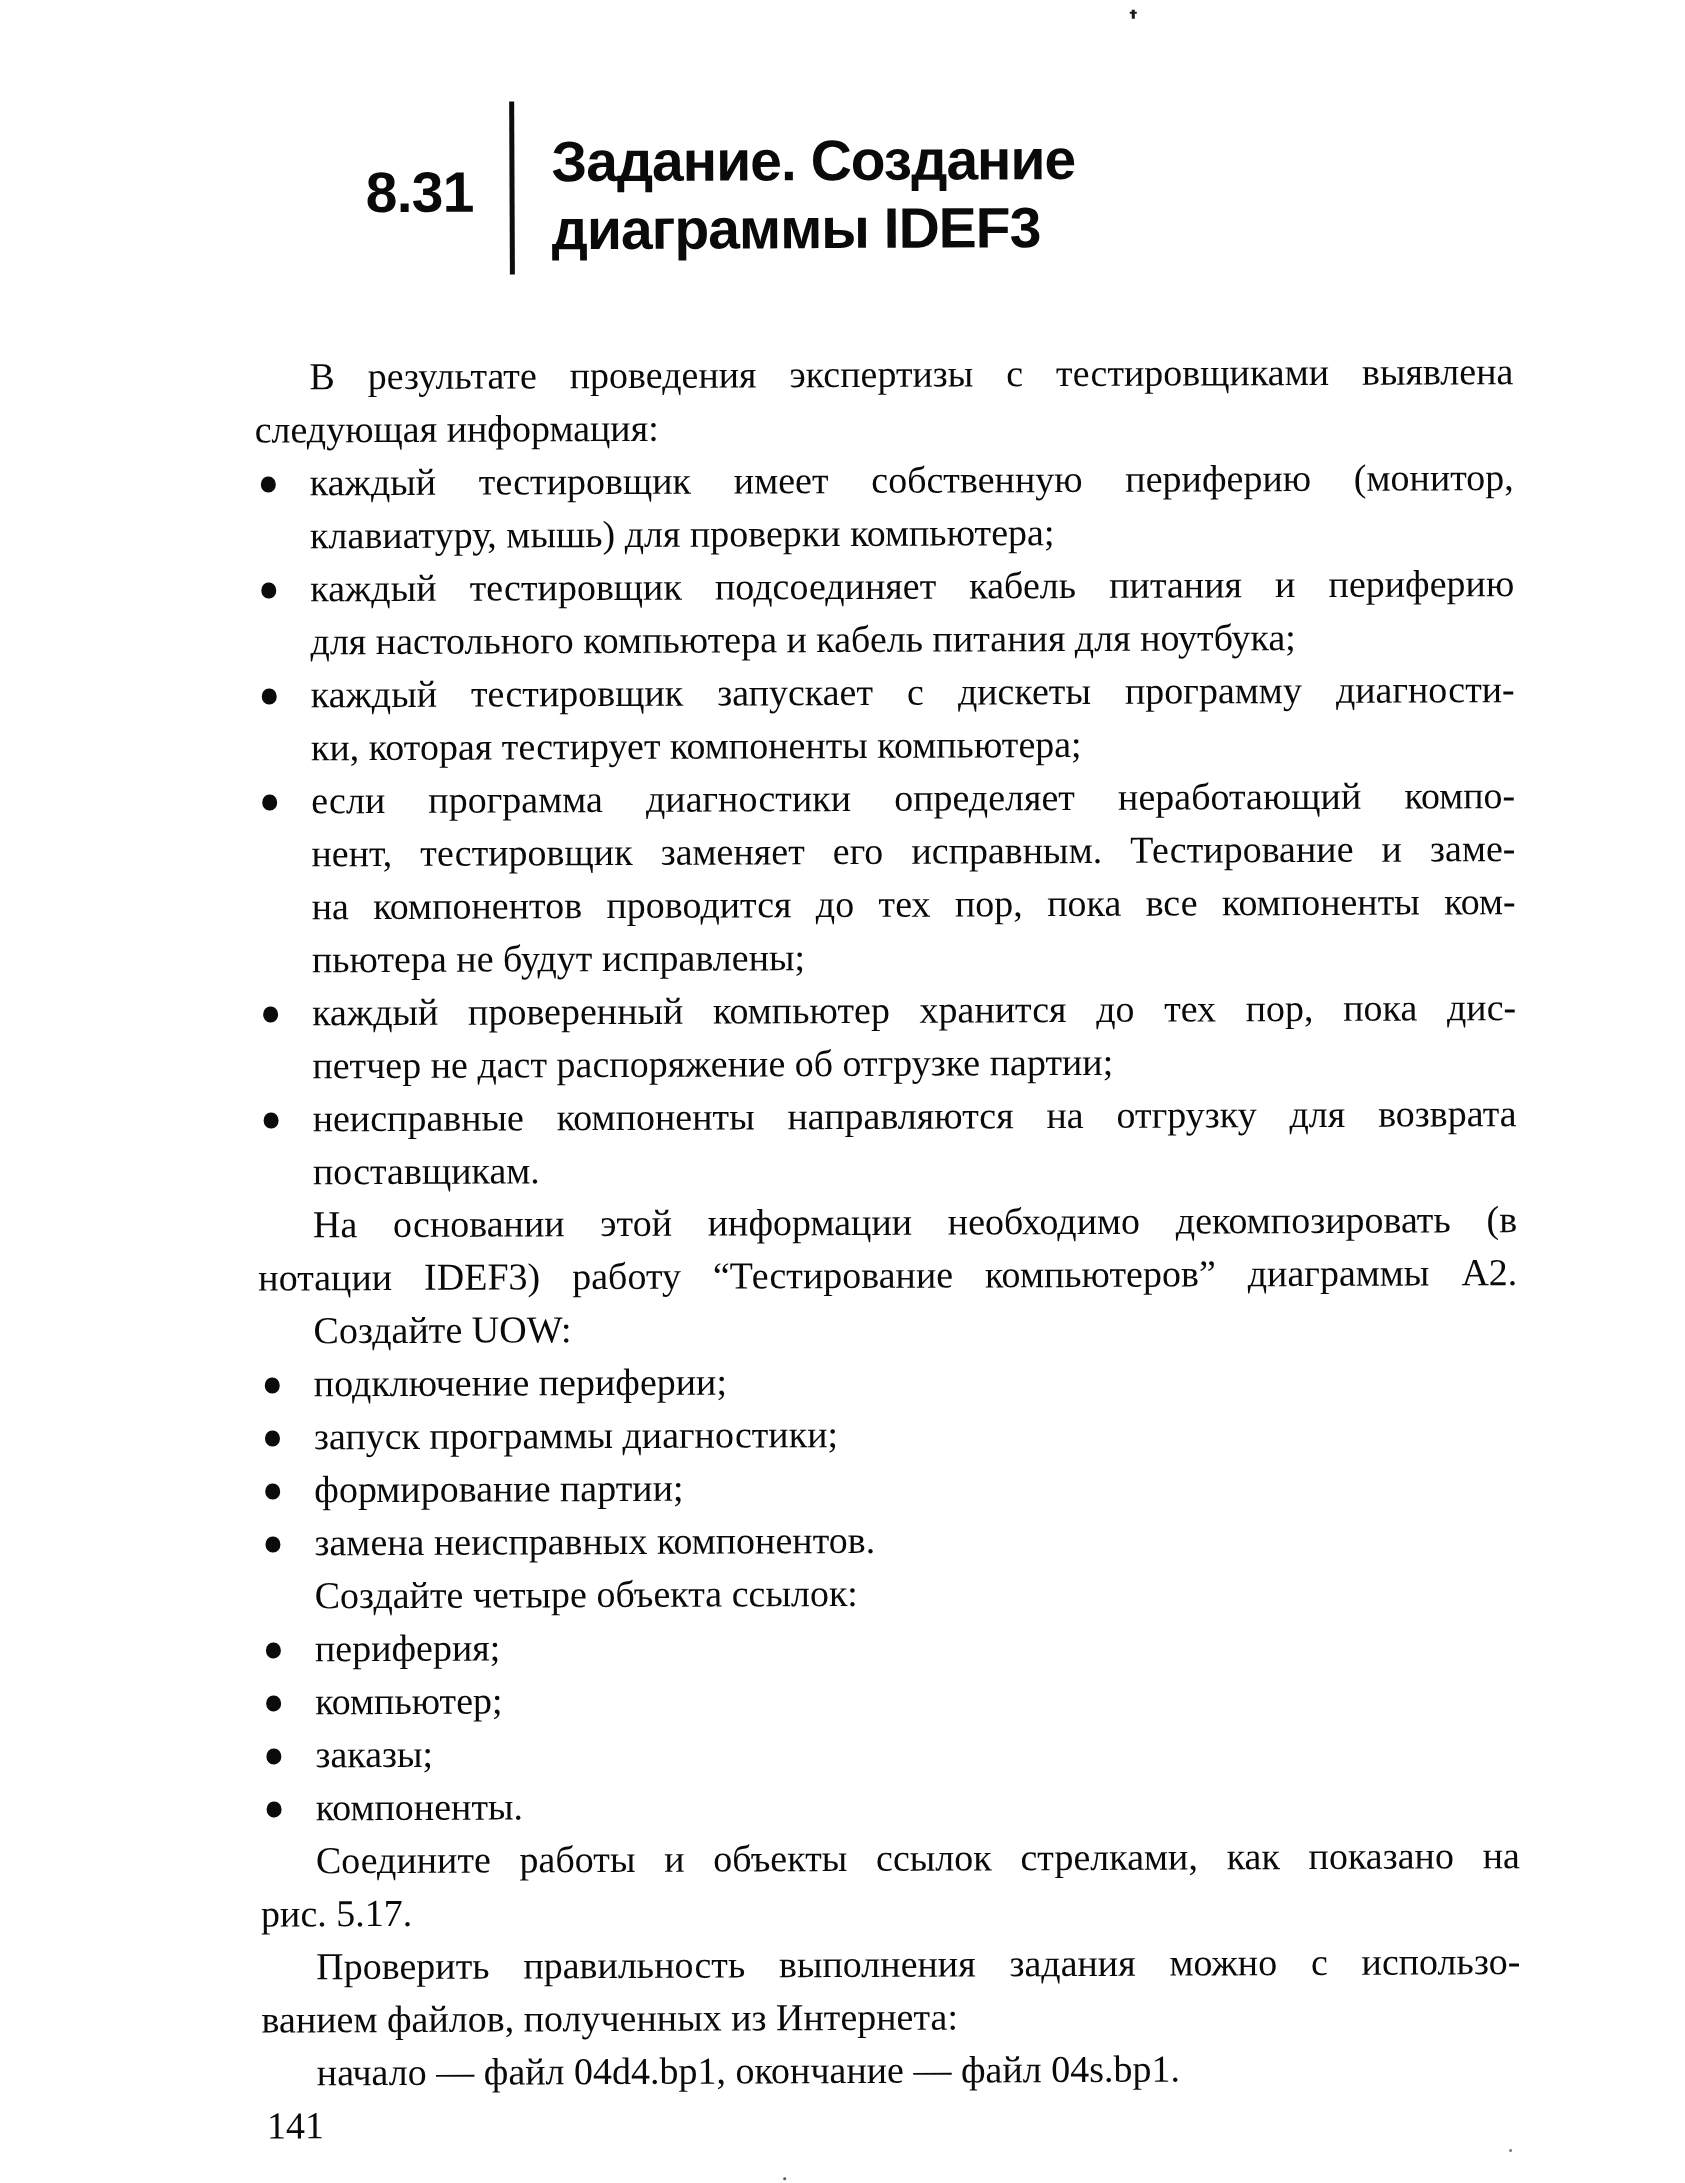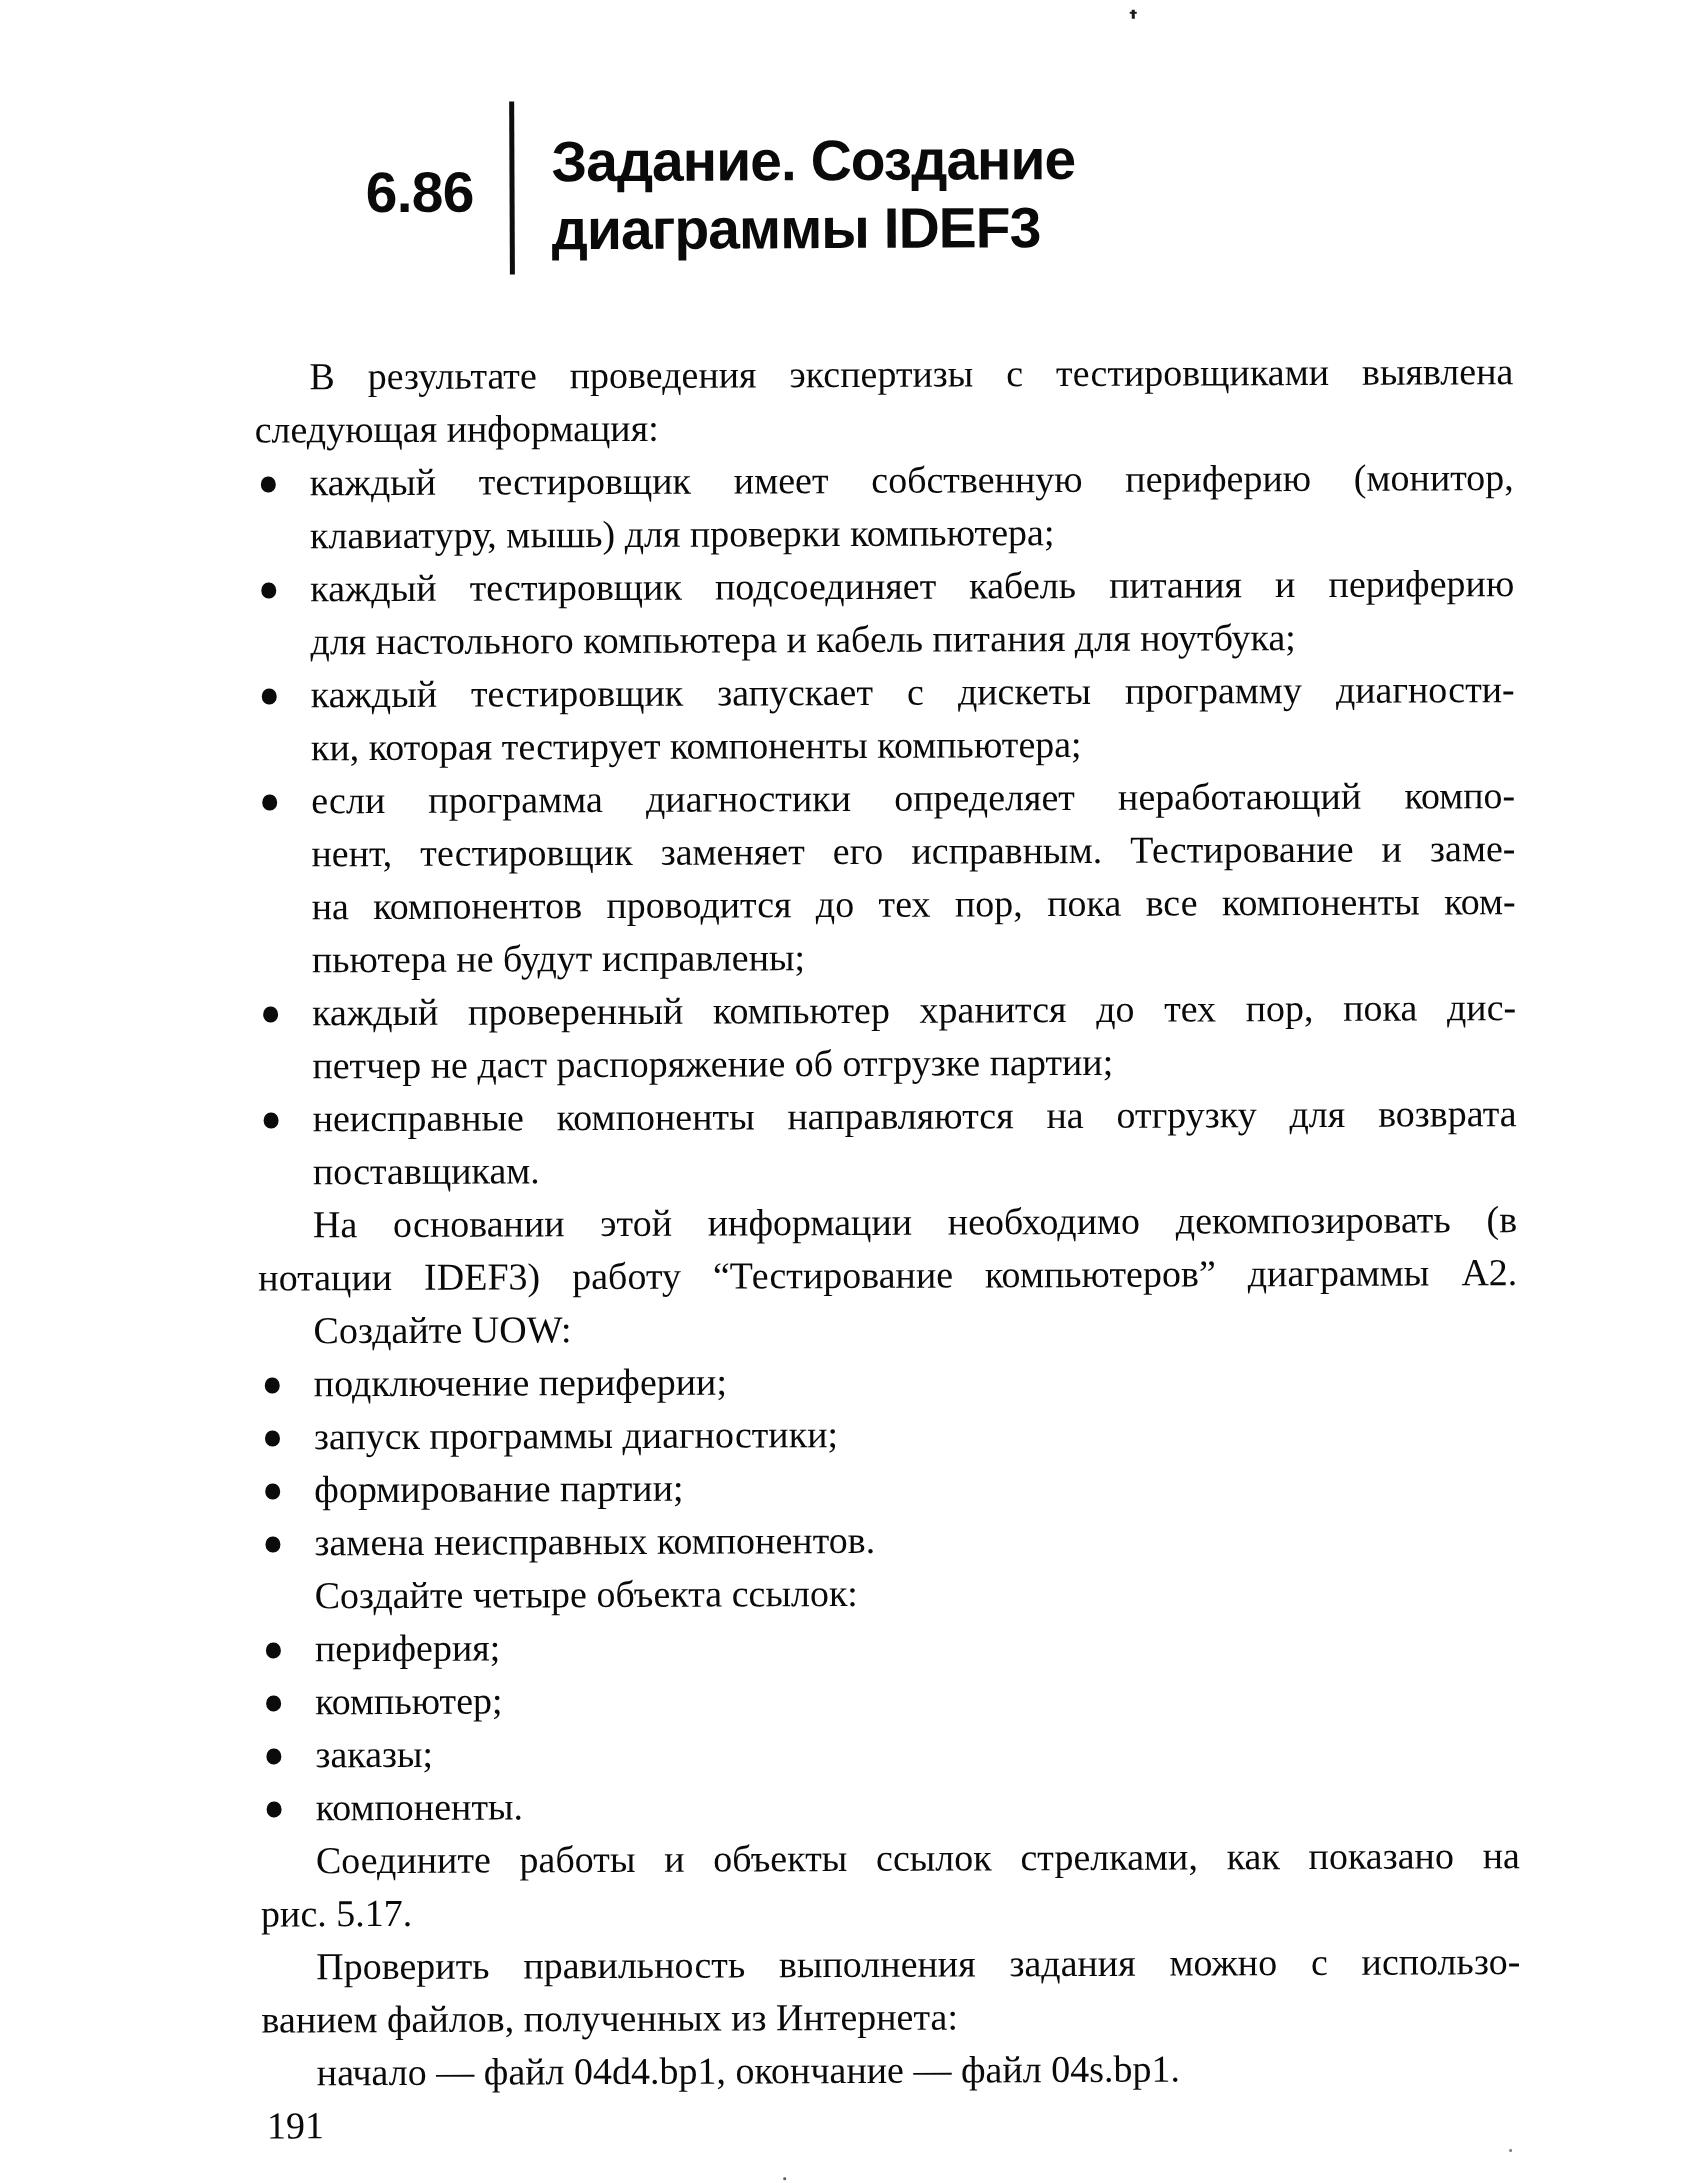--- a/index.html
+++ b/index.html
@@ -111,21 +111,21 @@
     background: #1a1a1a;
   }
   .speck.dot-a { left: 778px; top: 2177px; width: 3.3px; height: 2.6px; border-radius: 50%; opacity: .7; }
   .speck.dot-b { left: 1504px; top: 2152px; width: 2.6px; height: 2.6px; border-radius: 50%; opacity: .55; }
 </style>
 </head>
 <body>
 
 <div class="page">
 
-  <div class="section-number">6.86</div>
+  <div class="section-number">8.31</div>
 
   <div class="header-bar"></div>
 
   <div class="page-title">
     <div>Задание. Создание</div>
     <div>диаграммы IDEF3</div>
   </div>
 
   <div class="content">
       <div class="block p">
@@ -212,20 +212,20 @@
       </div>
       <div class="block p">
         <div class="line fill indent">Проверить правильность выполнения задания можно с использо-</div>
         <div class="line">ванием файлов, полученных из Интернета:</div>
       </div>
       <div class="block p">
         <div class="line indent">начало — файл 04d4.bp1, окончание — файл 04s.bp1.</div>
       </div>
     </div>
 
-  <div class="page-number">191</div>
+  <div class="page-number">141</div>
 
   <div class="speck dagger"></div>
   <div class="speck dot-a"></div>
   <div class="speck dot-b"></div>
 
 </div>
 
 
 </body></html>

